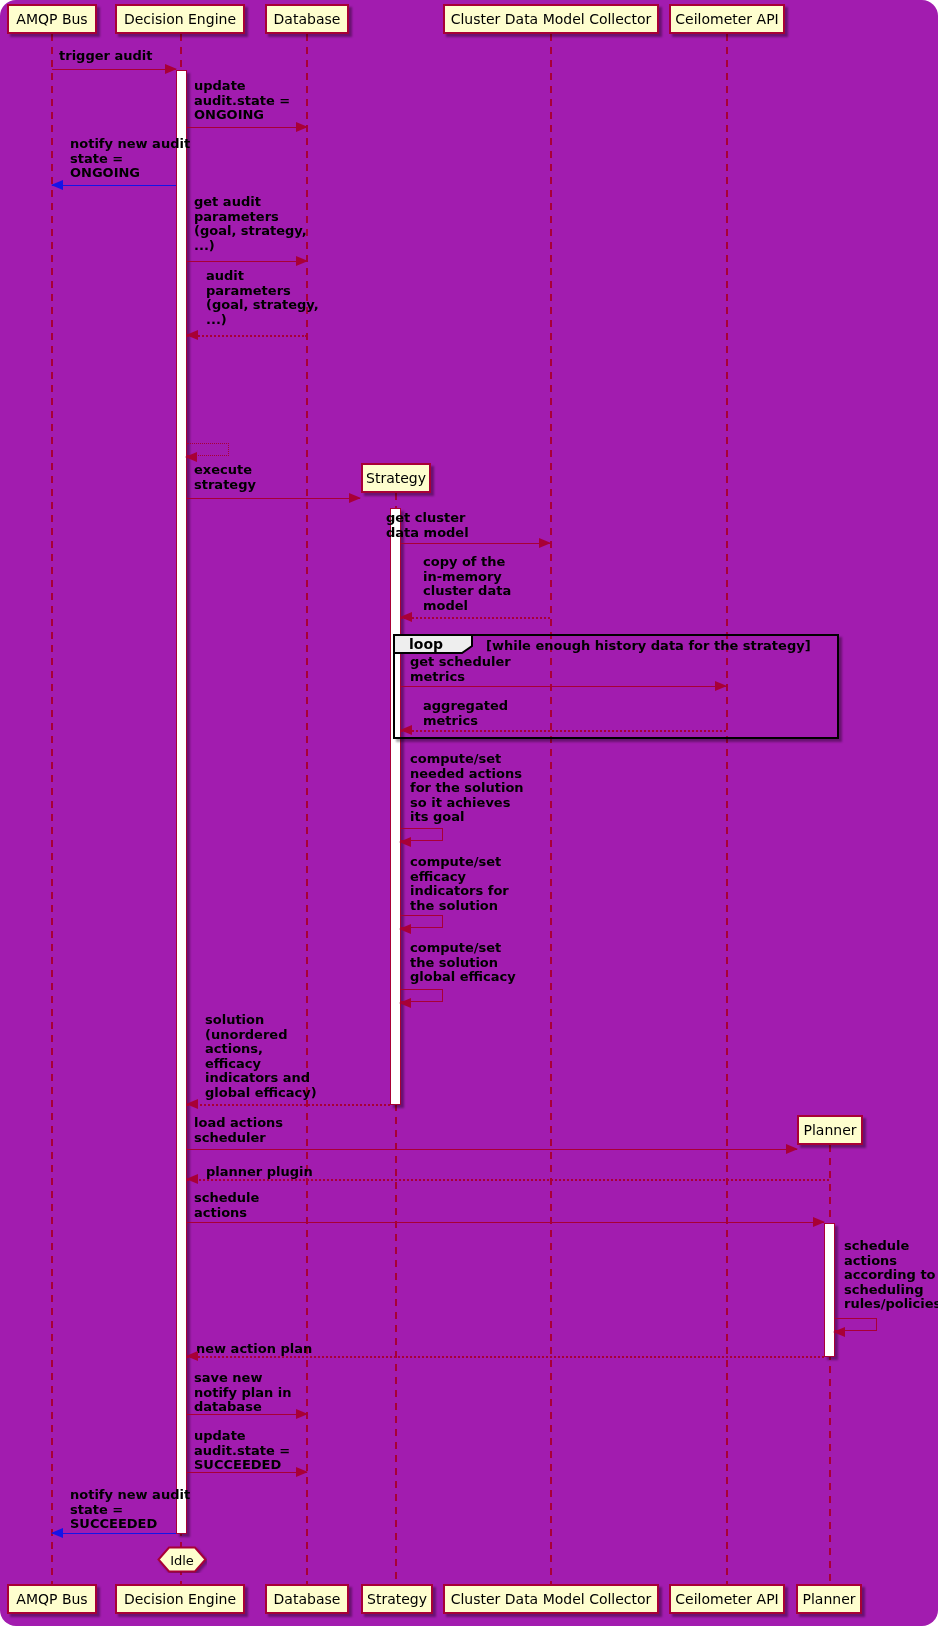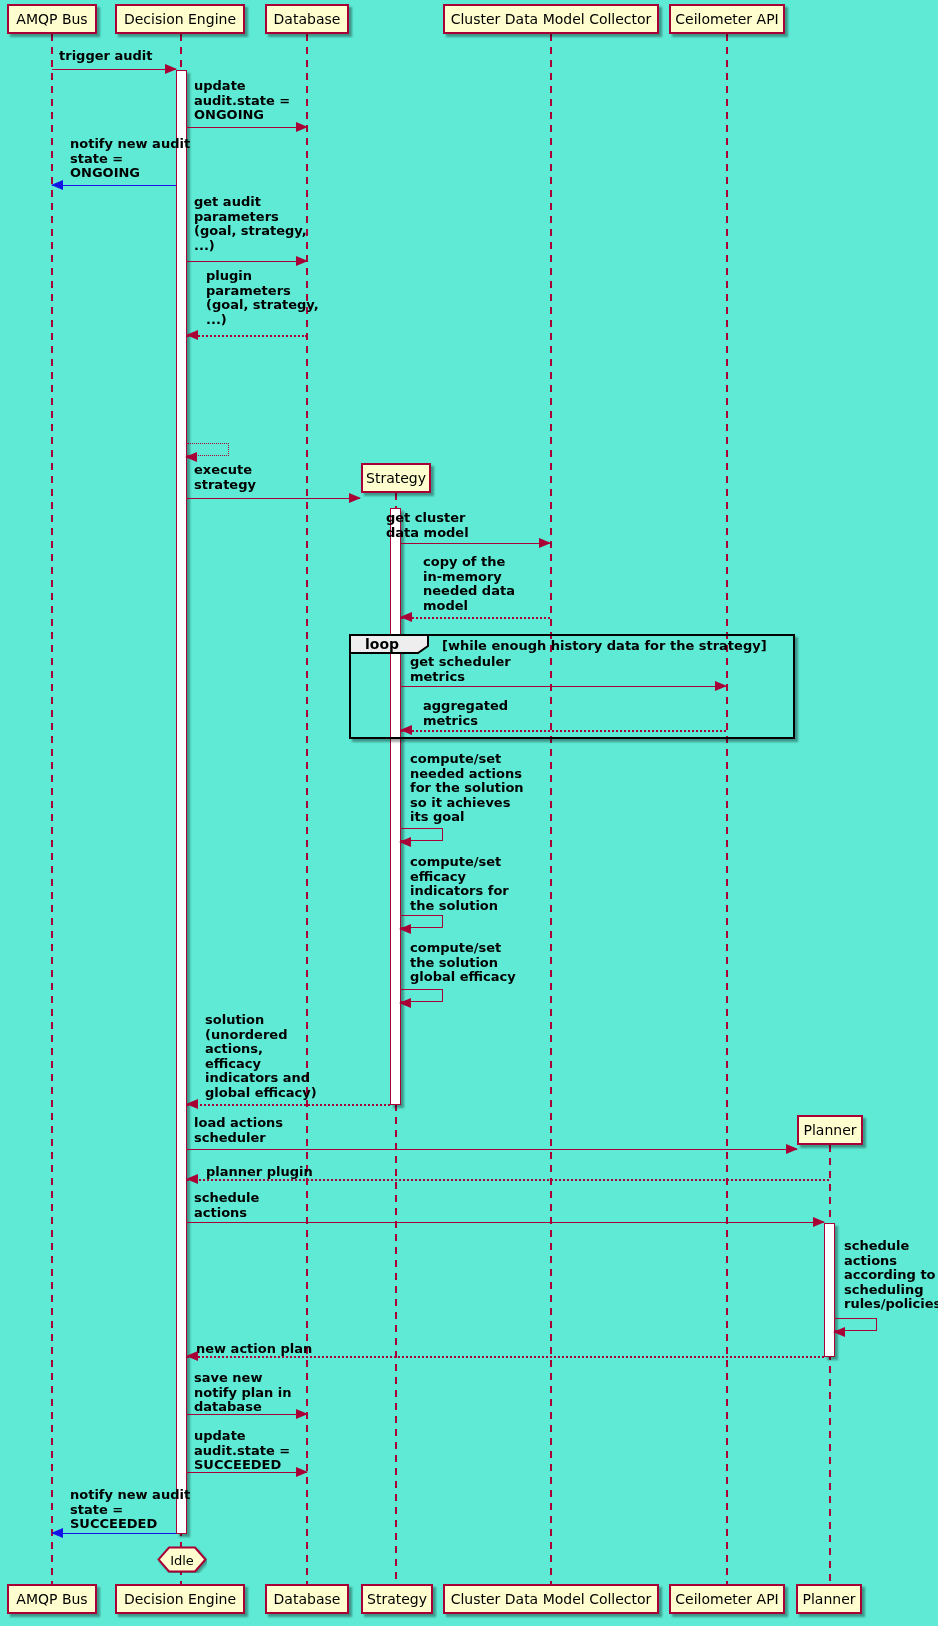--- a/index.html
+++ b/index.html
@@ -2,23 +2,24 @@
 <html><head>
 <meta charset="utf-8">
 <style>
   :root{
     --crimson:#A80036;
     --fill:#FEFECE;
     --blue:#1414E8;
   }
   html,body{margin:0;padding:0;background:#fff;}
   .diagram{
-    position:relative;width:938px;height:1626px;background:#5eead4;
+    position:relative;width:938px;height:1626px;background:#a21caf;
     font-family:"DejaVu Sans","Liberation Sans",sans-serif;color:#000;
     overflow:hidden;
+    border-radius:16px;
   }
   .lifeline{
     position:absolute;width:2px;
     background:repeating-linear-gradient(to bottom,var(--crimson) 0 7px,transparent 7px 13px);
   }
   .participant{
     position:absolute;height:30px;box-sizing:border-box;
     background:var(--fill);border:2px solid var(--crimson);
     box-shadow:3px 3px 2px rgba(0,0,0,0.35);
     display:flex;align-items:center;justify-content:center;
@@ -43,21 +44,21 @@
   .arrow.blue .line{border-top:1.8px solid var(--blue);}
   .arrow.blue .head-l{border-right-color:var(--blue);}
   .selfmsg{
     position:absolute;width:42px;height:13px;box-sizing:border-box;
     border:1.5px solid var(--crimson);border-left:none;
   }
   .selfmsg.dotted{border-style:dotted;border-left:none;}
   .selfmsg .head-l{top:auto;bottom:-7px;left:-2px;}
   .loop-frame{
     position:absolute;box-sizing:border-box;border:2.2px solid #000;
-    box-shadow:3px 3px 2px rgba(0,0,0,0.35);background:transparent;
+    box-shadow:3px 3px 2px rgba(0,0,0,0.35);background:transparent;margin-left:44px;
   }
   .loop-tab{position:absolute;left:-2px;top:-2px;}
   .loop-tab-label{
     position:absolute;left:0;top:0;width:66px;height:19px;
     display:flex;align-items:center;justify-content:center;
     font-weight:bold;font-size:14px;
   }
   .loop-cond{position:absolute;font-weight:bold;font-size:13px;white-space:nowrap;}
   .hex-badge{position:absolute;}
   .hex-label{
@@ -129,21 +130,21 @@
 
   <div class="msg-label" style="left:194px;top:195px">get audit
 parameters
 (goal, strategy,
 ...)</div>
   <div class="arrow" style="left:187px;top:262px;width:120px">
       <i class="line"></i>
       <i class="head-r"></i>
     </div>
 
-  <div class="msg-label" style="left:206px;top:269px">plugin
+  <div class="msg-label" style="left:206px;top:269px">audit
 parameters
 (goal, strategy,
 ...)</div>
   <div class="arrow dotted" style="left:187px;top:336px;width:120px">
       <i class="line"></i>
       <i class="head-l"></i>
     </div>
 
   <div class="selfmsg dotted" style="left:187px;top:443px">
       <i class="head-l"></i>
@@ -158,21 +159,21 @@
 
   <div class="msg-label" style="left:386px;top:511px">get cluster
 data model</div>
   <div class="arrow" style="left:401px;top:544px;width:149px">
       <i class="line"></i>
       <i class="head-r"></i>
     </div>
 
   <div class="msg-label" style="left:423px;top:555px">copy of the
 in-memory
-needed data
+cluster data
 model</div>
   <div class="arrow dotted" style="left:401px;top:618px;width:149px">
       <i class="line"></i>
       <i class="head-l"></i>
     </div>
 
   <div class="loop-frame" style="left:349px;top:634px;width:446px;height:105px">
     <div class="loop-tab">
       <svg width="82" height="21">
           <path d="M1,1 H79 V12 L69,19 H1 Z" fill="#EEEEEE" stroke="#000000" stroke-width="2"></path>

